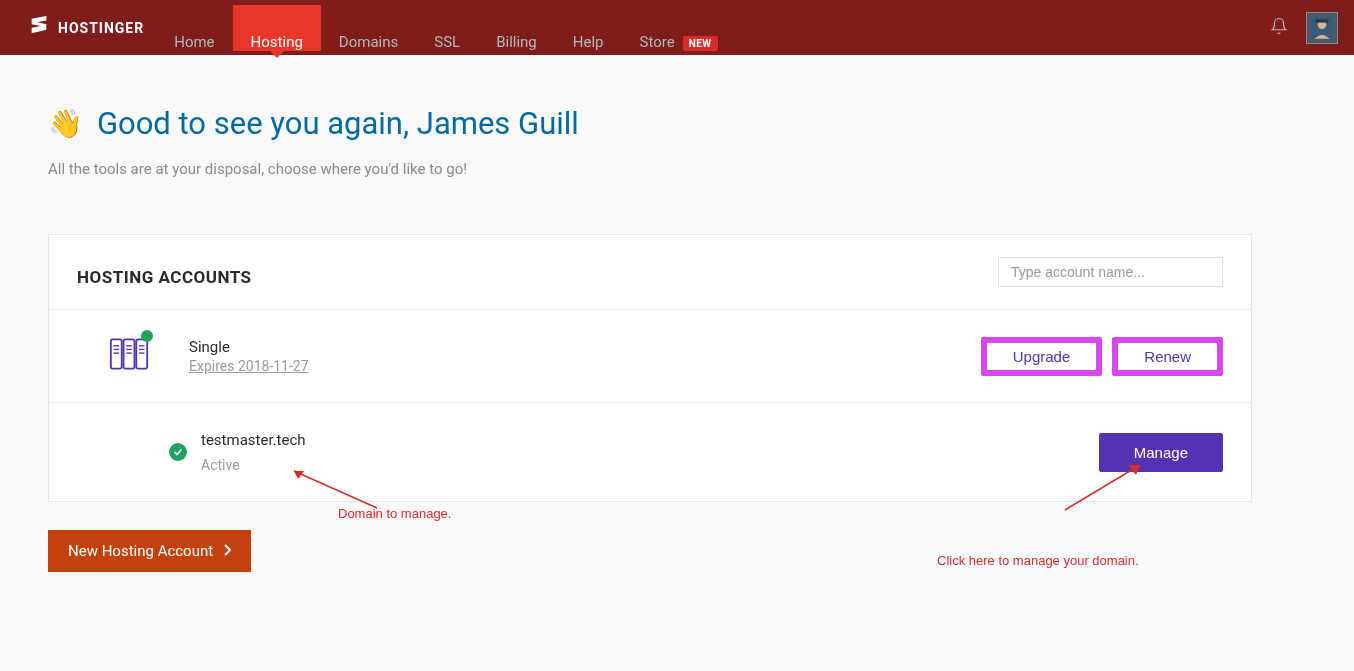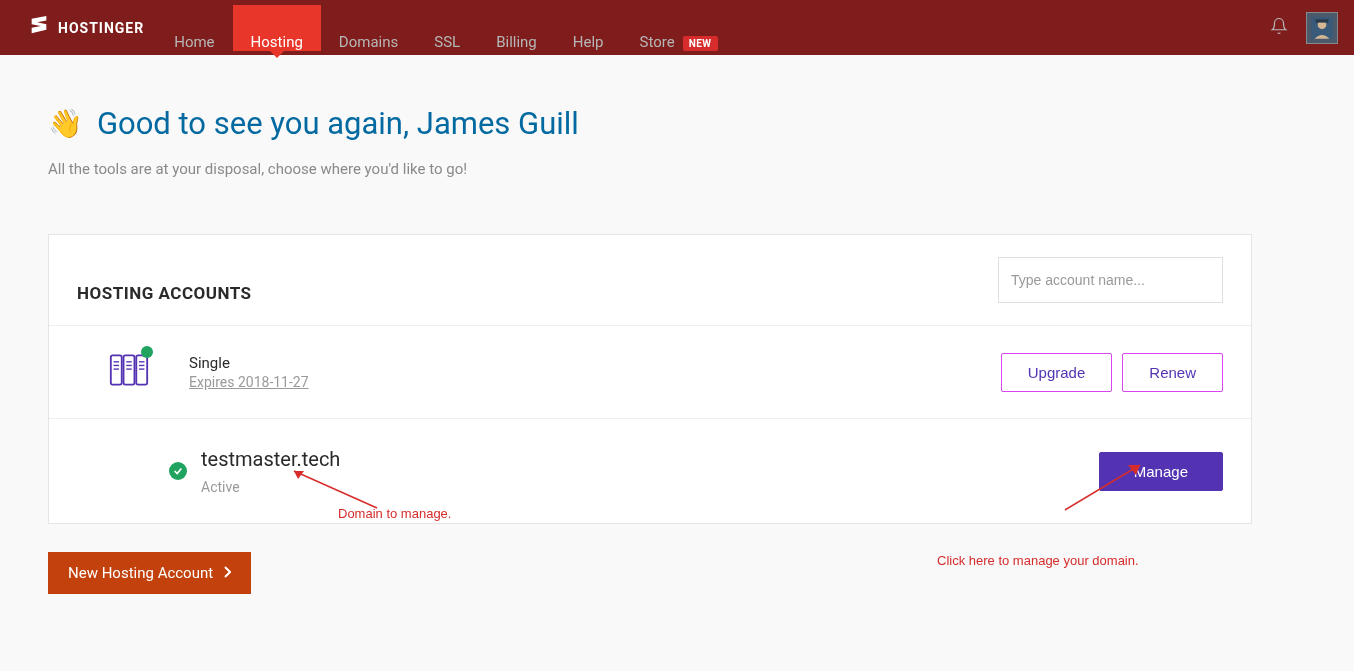--- a/index.html
+++ b/index.html
@@ -117,21 +117,21 @@
       border-bottom: 1px solid #eee;
     }
     .panel-title {
       font-size: 17px;
       font-weight: 700;
       letter-spacing: 0.5px;
       color: #2a2a2a;
     }
     .search-input {
       width: 225px;
-      height: 46px;
+      height: 30px;
       border: 1px solid #e0e0e0;
       padding: 0 12px;
       font-size: 14px;
       color: #333;
     }
     .search-input::placeholder { color: #9a9a9a; }
     .account-row {
       display: flex;
       align-items: center;
       padding: 24px 28px 24px 58px;
@@ -155,21 +155,21 @@
       padding: 0 26px;
       font-size: 15px;
       cursor: pointer;
       display: flex;
       align-items: center;
       justify-content: center;
       border-radius: 2px;
     }
     .btn-outline {
       background: #fff;
-      border: 1px solid #d946ef;
+      border: 6px solid #d946ef;
       color: #5333b2;
     }
     .btn-solid {
       background: #5333b2;
       border: 1px solid #5333b2;
       color: #fff;
     }
     .domain-row {
       display: flex;
       align-items: center;
@@ -179,21 +179,21 @@
       width: 18px; height: 18px;
       border-radius: 50%;
       background: #1fa35f;
       display: flex;
       align-items: center;
       justify-content: center;
       margin-right: 14px;
     }
     .check-icon svg { width: 10px; height: 10px; }
     .domain-info { flex: 1; }
-    .domain-name { font-size: 20px; color: #2a2a2a; }
+    .domain-name { font-size: 15px; color: #2a2a2a; }
     .domain-status { font-size: 14px; color: #9a9a9a; margin-top: 8px; }
     .new-account-btn {
       margin-top: 28px;
       display: inline-flex;
       align-items: center;
       height: 42px;
       padding: 0 20px;
       background: #c2410c;
       color: #fff;
       font-size: 15px;

